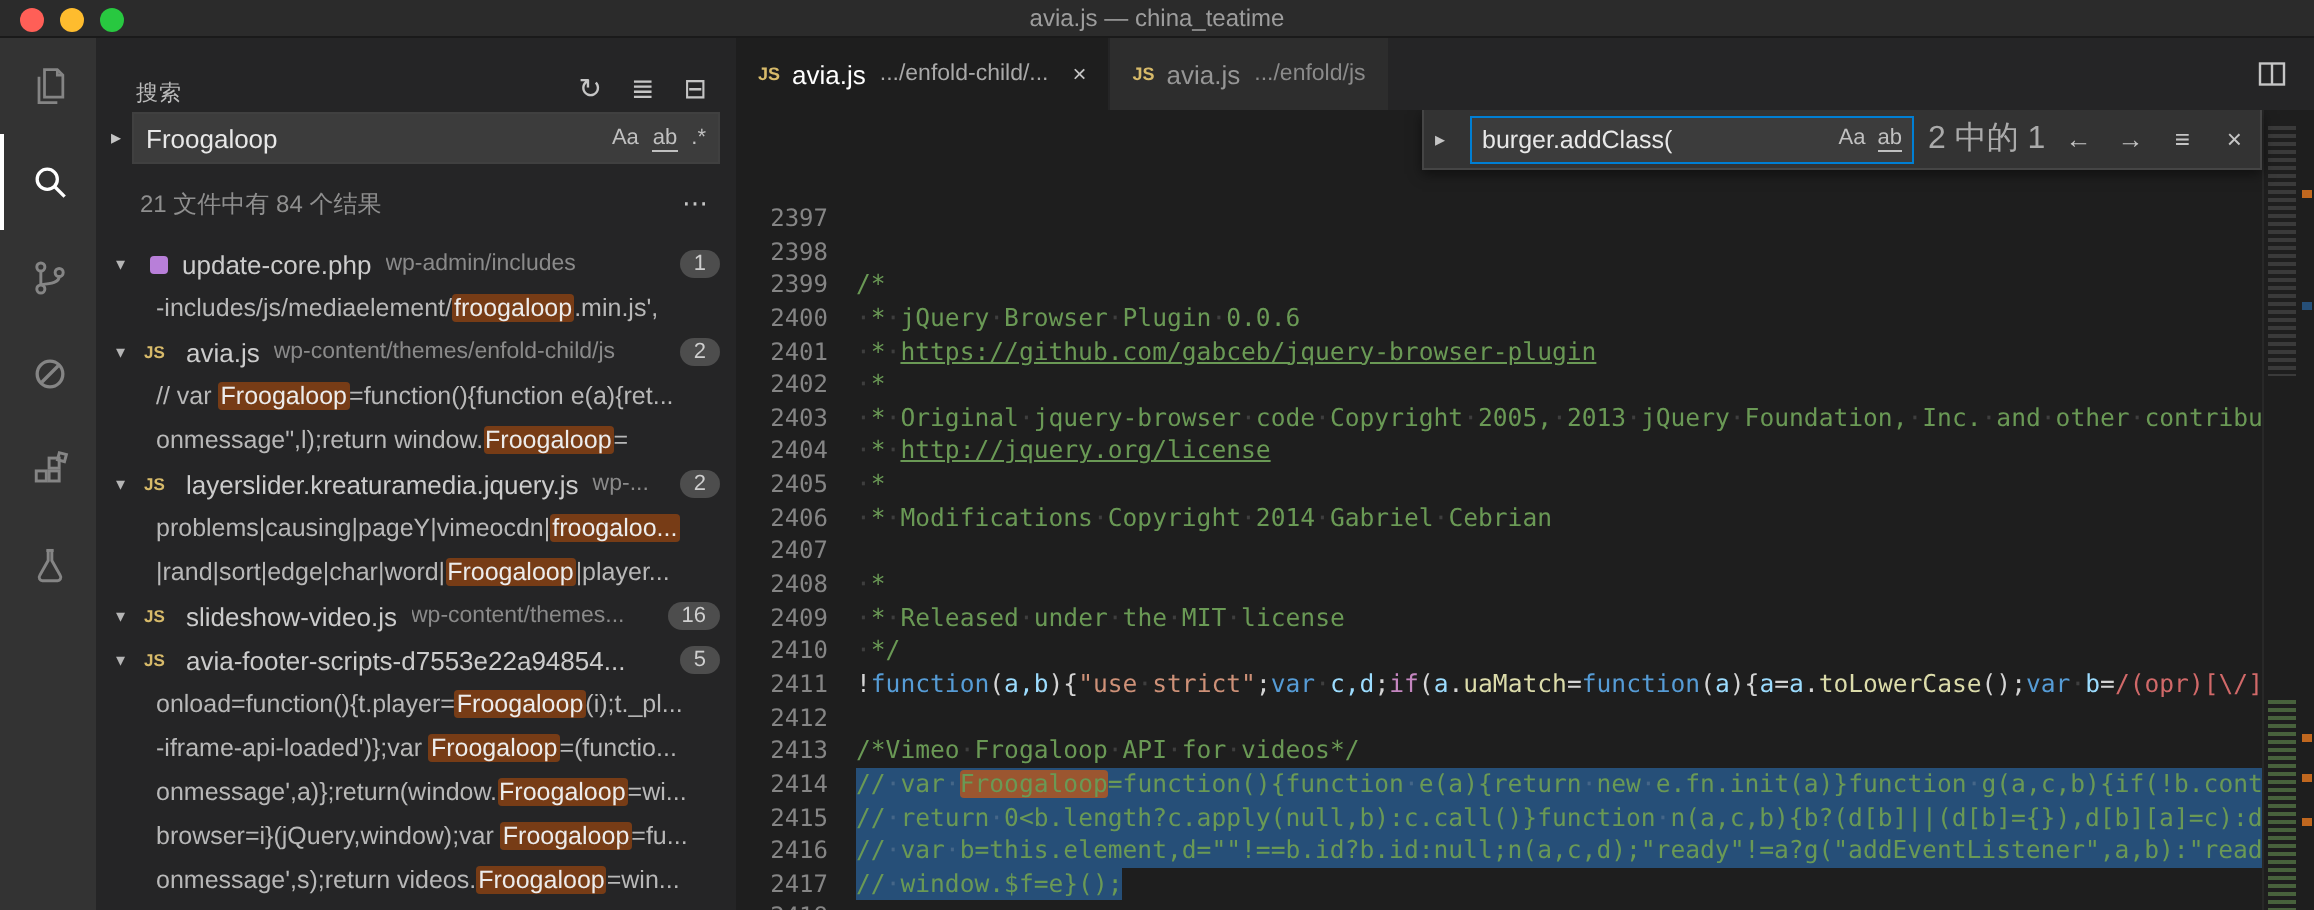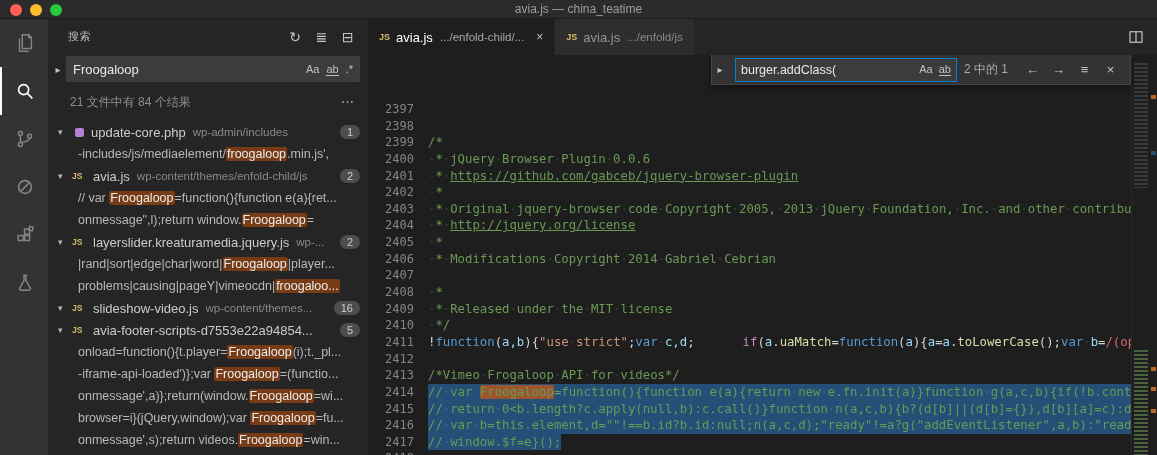--- a/index.html
+++ b/index.html
@@ -19,22 +19,22 @@
 
   
   .activitybar { width:48px; background:#333333; flex:none; display:flex; flex-direction:column; }
   .ab-item { height:48px; display:flex; align-items:center; justify-content:center;
     color:#858585; border-left:2px solid transparent; cursor:pointer; }
   .ab-item.active { color:#ffffff; border-left-color:#ffffff; }
   .ab-item svg { width:22px; height:22px; }
 
   
   .sidebar { width:320px; background:#252526; flex:none; display:flex; flex-direction:column; overflow:hidden; }
-  .sb-header { height:35px; flex:none; display:flex; align-items:center; padding:0 14px 0 20px;
-    color:#bbbbbb; font-size:11px; letter-spacing:.5px; }
+  .sb-header { height:35px; flex:none; display:flex; align-items:flex-end; padding:0 14px 0 20px;
+    color:#bbbbbb; font-size:11px; letter-spacing:.5px;font-family:Liberation Serif, serif; }
   .sb-actions { margin-left:auto; display:flex; gap:14px; color:#c5c5c5; font-size:14px; }
   .sb-actions span { cursor:pointer; }
   .sb-search-row { display:flex; align-items:center; padding:2px 8px 6px 2px; flex:none; }
   .toggle-replace { width:16px; text-align:center; color:#c5c5c5; font-size:10px; flex:none; cursor:pointer; }
   .search-input { flex:1; height:26px; background:#3c3c3c; border:1px solid #404040;
     display:flex; align-items:center; padding:0 6px; color:#e8e8e8; font-size:13px; }
   .si-toggles { margin-left:auto; display:flex; align-items:center; gap:7px; color:#c0c0c0; font-size:11px; }
   .si-toggles span { cursor:pointer; }
   .ww { border-bottom:1px solid currentColor; }
   .sb-summary { padding:6px 14px 2px 22px; color:#8f8f8f; font-size:12px; display:flex; align-items:flex-start; flex:none; }
@@ -72,21 +72,21 @@
     font-family:"DejaVu Sans Mono", monospace; font-size:12.3px; }
   .code { position:absolute; top:0; left:0; right:26px; bottom:0; padding-top:46px; overflow:hidden; }
   .code-line { display:flex; height:16.65px; line-height:16.65px; white-space:pre; }
   .line-num { width:46px; flex:none; text-align:right; margin-right:14px; color:#858585; font-size:12px; }
   .line-text { white-space:pre; }
   .line-text.selected { background:#264F78; }
   .ws { color:rgba(212,212,212,0.18); }
   .tok-comment { color:#6A9955; }
   .tok-link { color:#6A9955; text-decoration:underline; }
   .tok-keyword { color:#569CD6; }
-  .tok-control { color:#C586C0;margin-left:48px; }
+  .tok-control { color:#C586C0; }
   .tok-string { color:#CE9178; }
   .tok-ident { color:#9CDCFE; }
   .tok-func { color:#DCDCAA;margin-top:28px; }
   .tok-regex { color:#D16969; }
   .tok-plain { color:#D4D4D4; }
   .find-match { background:rgba(234,92,0,.6); border-radius:2px; }
 
   
   .minimap { position:absolute; top:0; right:0; bottom:0; width:26px; background:#1e1e1e;
     border-left:1px solid #282828; cursor:pointer; }
@@ -101,21 +101,21 @@
   .find-widget { position:absolute; top:0; right:26px; width:420px; height:30px; background:#333333;
     border:1px solid #454545; border-top:none; box-shadow:0 2px 6px rgba(0,0,0,.5);
     display:flex; align-items:center; gap:7px; padding:0 8px 0 0; z-index:5;
     font-family:"Liberation Sans", sans-serif; }
   .fw-chevron { width:16px; flex:none; text-align:center; color:#c5c5c5; font-size:10px; cursor:pointer; }
   .fw-input { width:222px; height:24px; flex:none; background:#3c3c3c; border:1px solid #007FD4;
     display:flex; align-items:center; padding:0 5px; }
   .fw-value { color:#e8e8e8; font-size:12.5px; white-space:nowrap; overflow:hidden; }
   .fw-toggles { margin-left:auto; display:flex; gap:6px; color:#c0c0c0; font-size:11px; }
   .fw-toggles span { cursor:pointer; }
-  .fw-count { color:#aaaaaa; font-size:12px; flex:none; min-width:52px; text-align:left; }
+  .fw-count { color:#aaaaaa; font-size:16px; flex:none; min-width:52px; text-align:left; }
   .fw-btn { color:#c5c5c5; width:19px; text-align:center; font-size:13px; flex:none; cursor:pointer; }
 </style>
 </head>
 <body>
 
 <div class="window">
 
   <div class="titlebar">
     <div class="traffic">
       <span class="tl red"></span>
@@ -221,24 +221,24 @@
             <span class="mtext"><span>onmessage",l);return window.</span><span class="hit">Froogaloop</span><span>=</span></span>
           </div>
           <div class="tree-row file-row">
             <span class="twisty">▾</span>
             <span class="ficon js">JS</span>
             <span class="fname">layerslider.kreaturamedia.jquery.js</span>
             <span class="fpath">wp-...</span>
             <span class="badge">2</span>
           </div>
           <div class="tree-row match-row">
+            <span class="mtext"><span>problems|causing|pageY|vimeocdn|</span><span class="hit">froogaloo...</span><span></span></span>
+          </div>
+          <div class="tree-row match-row">
             <span class="mtext"><span>|rand|sort|edge|char|word|</span><span class="hit">Froogaloop</span><span>|player...</span></span>
-          </div>
-          <div class="tree-row match-row">
-            <span class="mtext"><span>problems|causing|pageY|vimeocdn|</span><span class="hit">froogaloo...</span><span></span></span>
           </div>
           <div class="tree-row file-row">
             <span class="twisty">▾</span>
             <span class="ficon js">JS</span>
             <span class="fname">slideshow-video.js</span>
             <span class="fpath">wp-content/themes...</span>
             <span class="badge">16</span>
           </div>
           <div class="tree-row file-row">
             <span class="twisty">▾</span>

